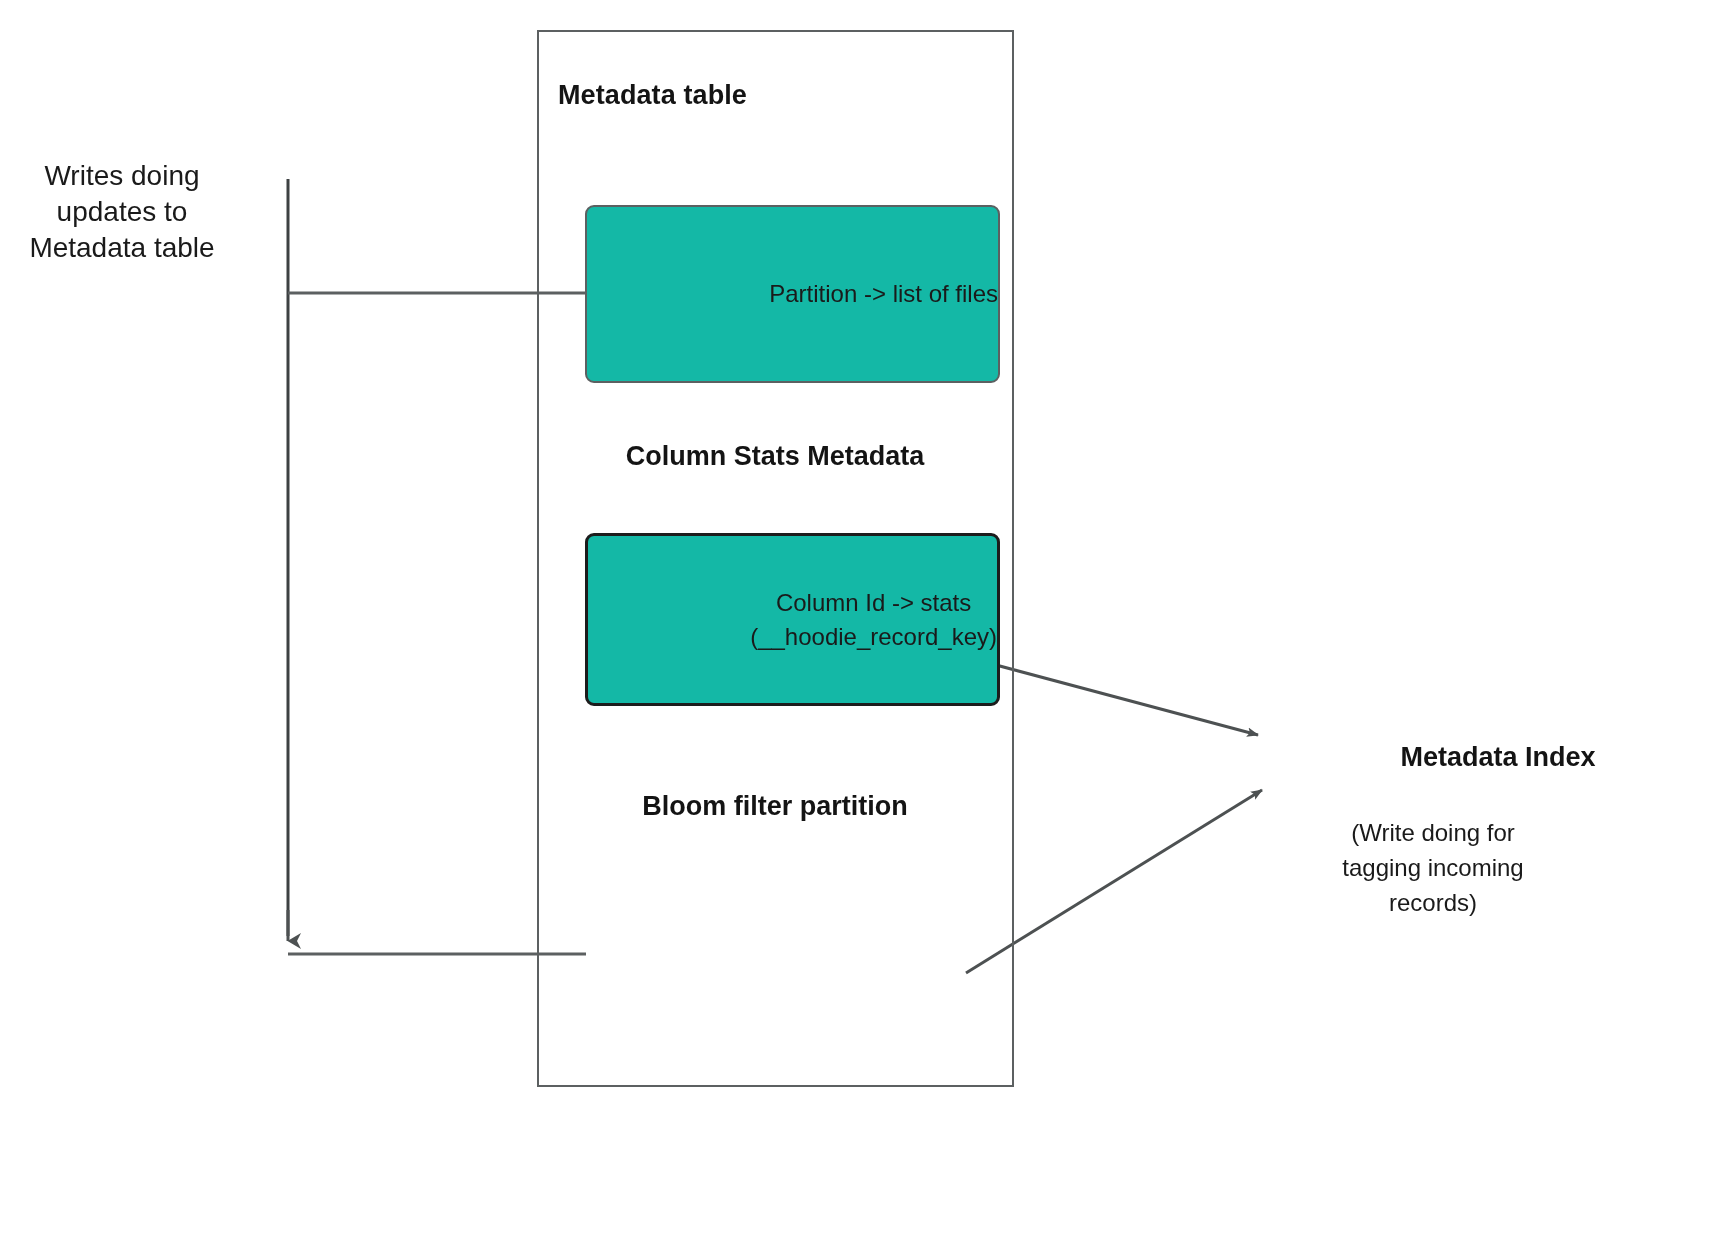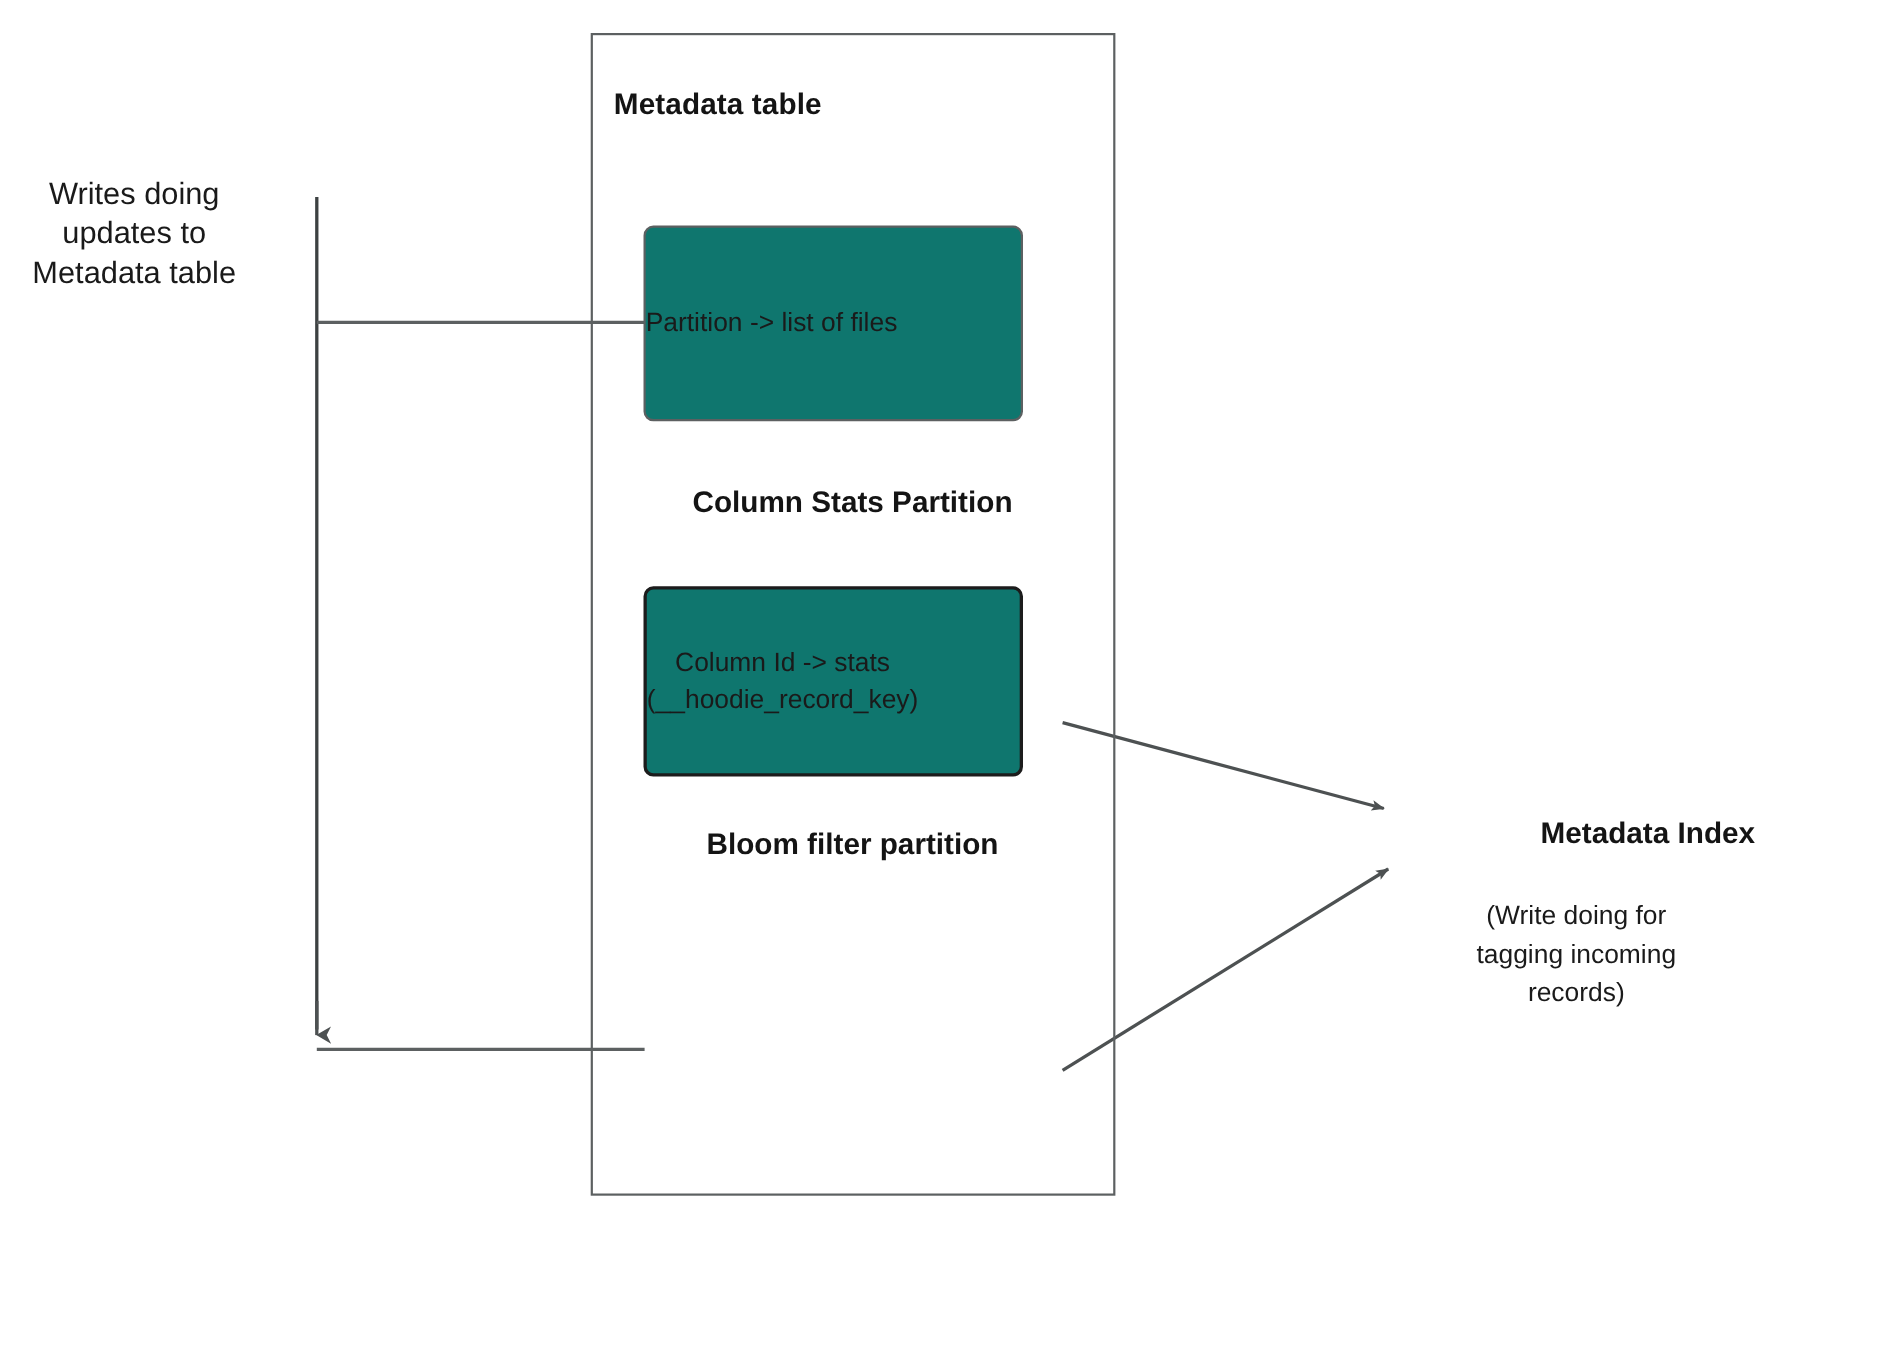--- a/index.html
+++ b/index.html
@@ -56,32 +56,32 @@
     position: absolute;
     width: 380px;
     text-align: center;
     font-size: 27px;
     font-weight: bold;
     line-height: 39px;
     color: #141414;
   }
   .files-title   { left: 585px; top: 148px; }
   .colstats-title{ left: 585px; top: 437px; }
-  .bloom-title   { left: 585px; top: 748px; }
+  .bloom-title   { left: 585px; top: 787px; }
 
   
   .partition-box {
     position: absolute;
     left: 585px;
-    width: 345px;
+    width: 415px;
     border-radius: 9px;
     display: flex;
     align-items: center;
-    justify-content: flex-start;
-    background: #0f766e;
+    justify-content: flex-end;
+    background: #14b8a6;
     box-sizing: border-box;
   }
   .box-files {
     top: 205px;
     height: 178px;
     border: 2px solid #5c6061;
   }
   .box-colstats {
     top: 533px;
     height: 173px;
@@ -180,21 +180,21 @@
   <div class="node outer-container"></div>
 
   <div class="outer-title">Metadata table</div>
 
 
   <div class="partition-box box-files">
     <div class="box-text">Partition -&gt; list of files</div>
   </div>
 
   <div class="section-title colstats-title">Column Stats
-Partition</div>
+Metadata</div>
 
   <div class="partition-box box-colstats">
     <div class="box-text">Column Id  -&gt; stats
 (__hoodie_record_key)</div>
   </div>
 
   <div class="section-title bloom-title">Bloom filter
 partition</div>
 
 

